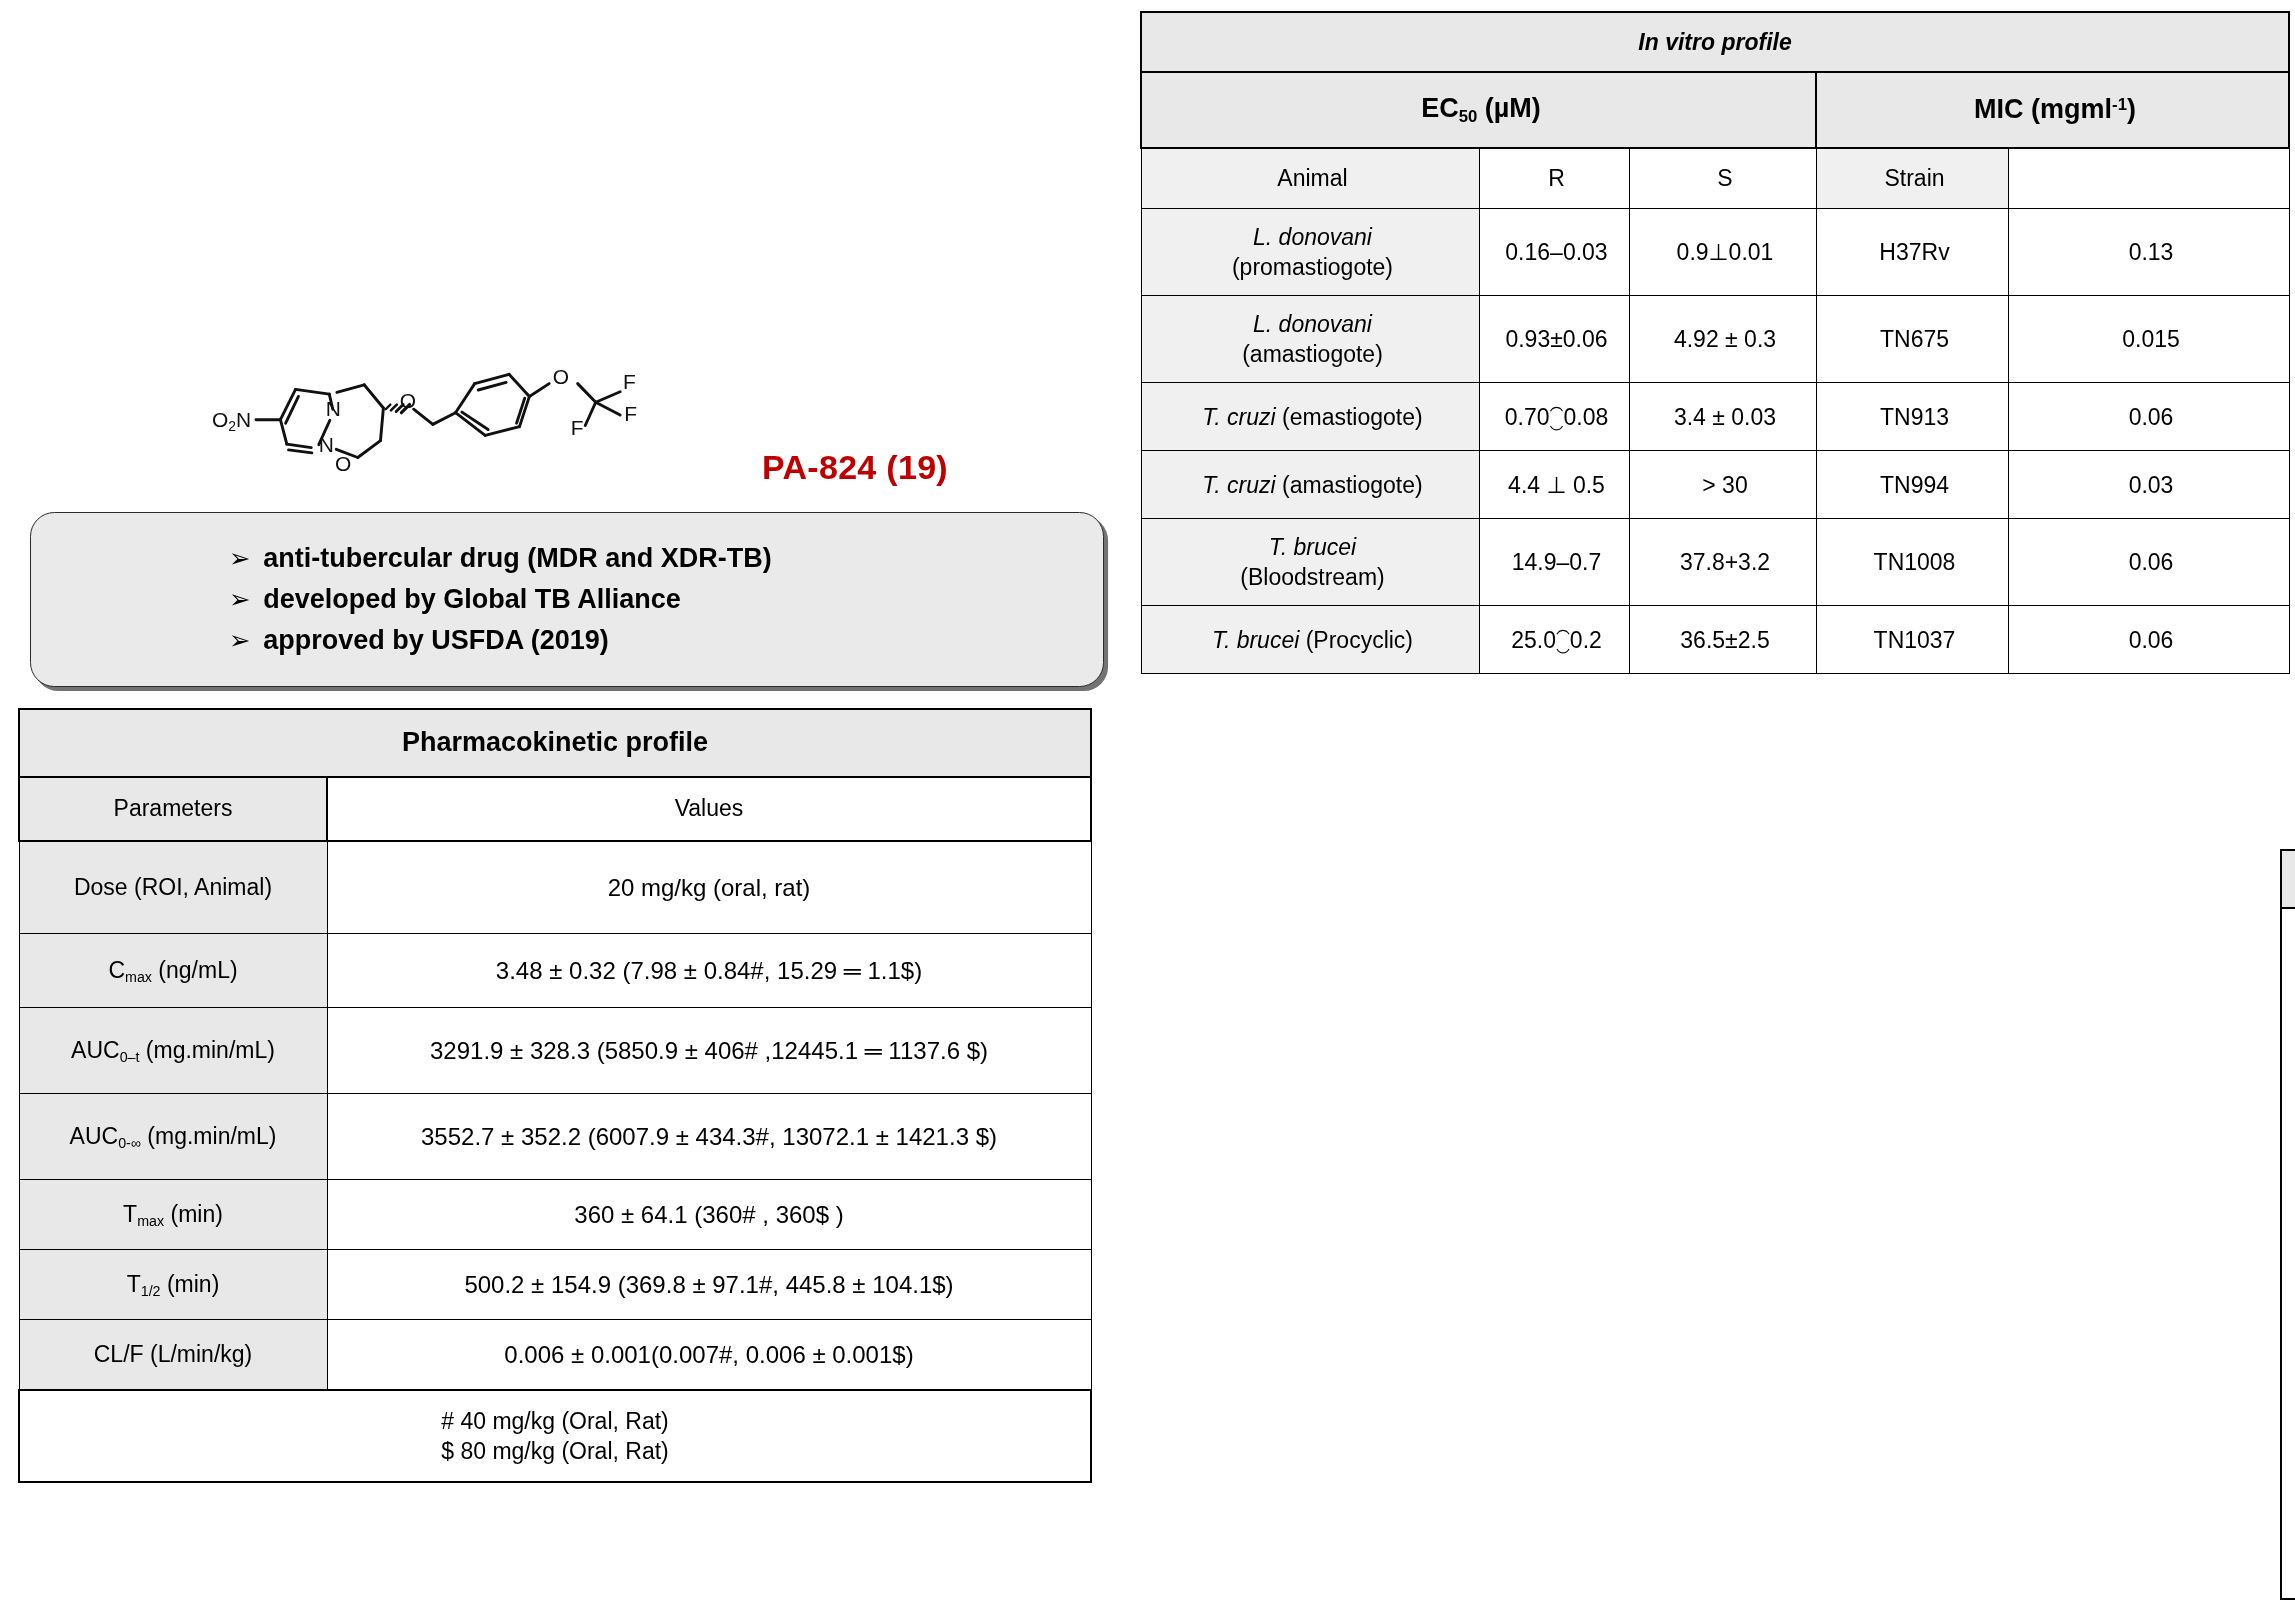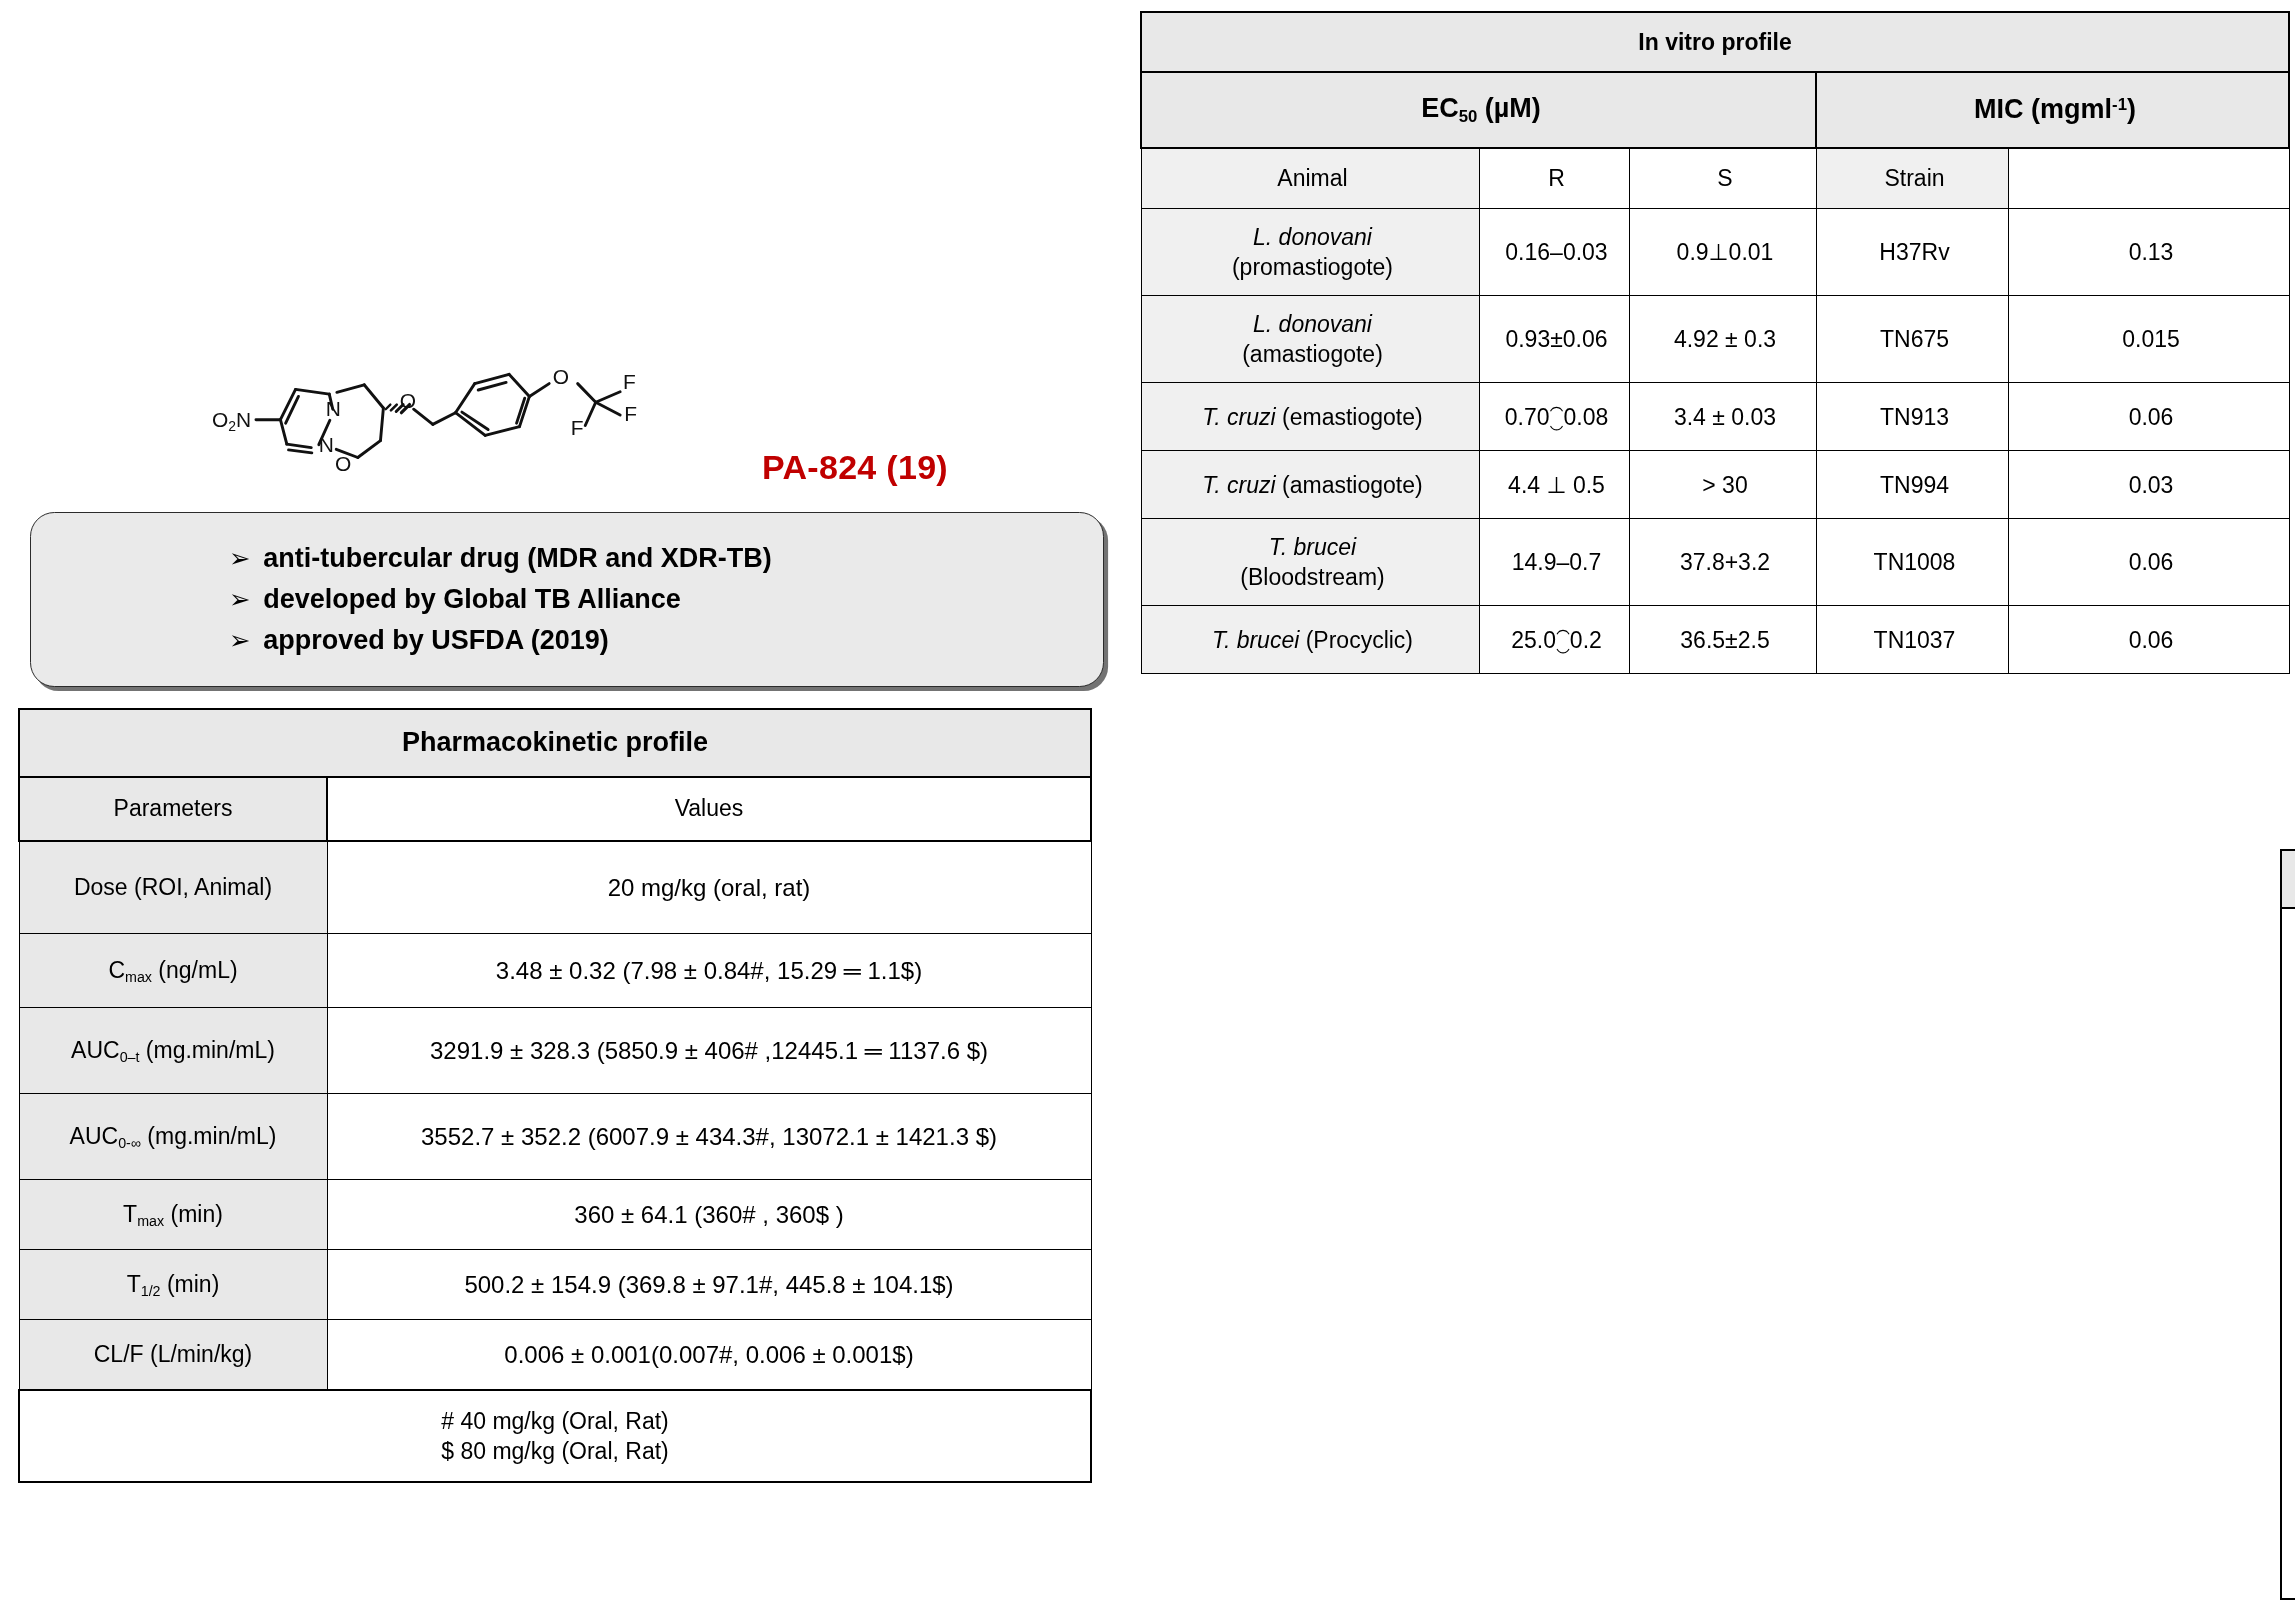--- a/index.html
+++ b/index.html
@@ -52,21 +52,21 @@
     vertical-align:middle;
     text-align:center;
     line-height:1.32;
     box-sizing:border-box;
   }
   .tbl .outer{border-width:2.9px;}
   .hdr{background:#E8E8E8;font-weight:bold;}
   .shade{background:#E8E8E8;}
   .lshade{background:#F0F0F0;}
   .ital{font-style:italic;}
-  .ttl{font-size:27px;font-weight:bold;margin-top:32px;}
+  .ttl{font-size:27px;font-weight:bold;font-style:italic;margin-top:32px;}
 
   
   .pk-table{position:absolute;left:18px;top:708px;width:1074px;}
   .pk-table table{width:100%;}
   .pk-col-a{width:308px;}
   .pk-title td{font-size:27px;font-weight:bold;background:#E8E8E8;padding:15px 5.8px;}
   .pk-table .pcell{font-size:23px;}
   .pk-table .vcell{font-size:24px;}
   .pk-foot{font-size:23px;line-height:1.5;padding:15px 5.8px !important;}
 

